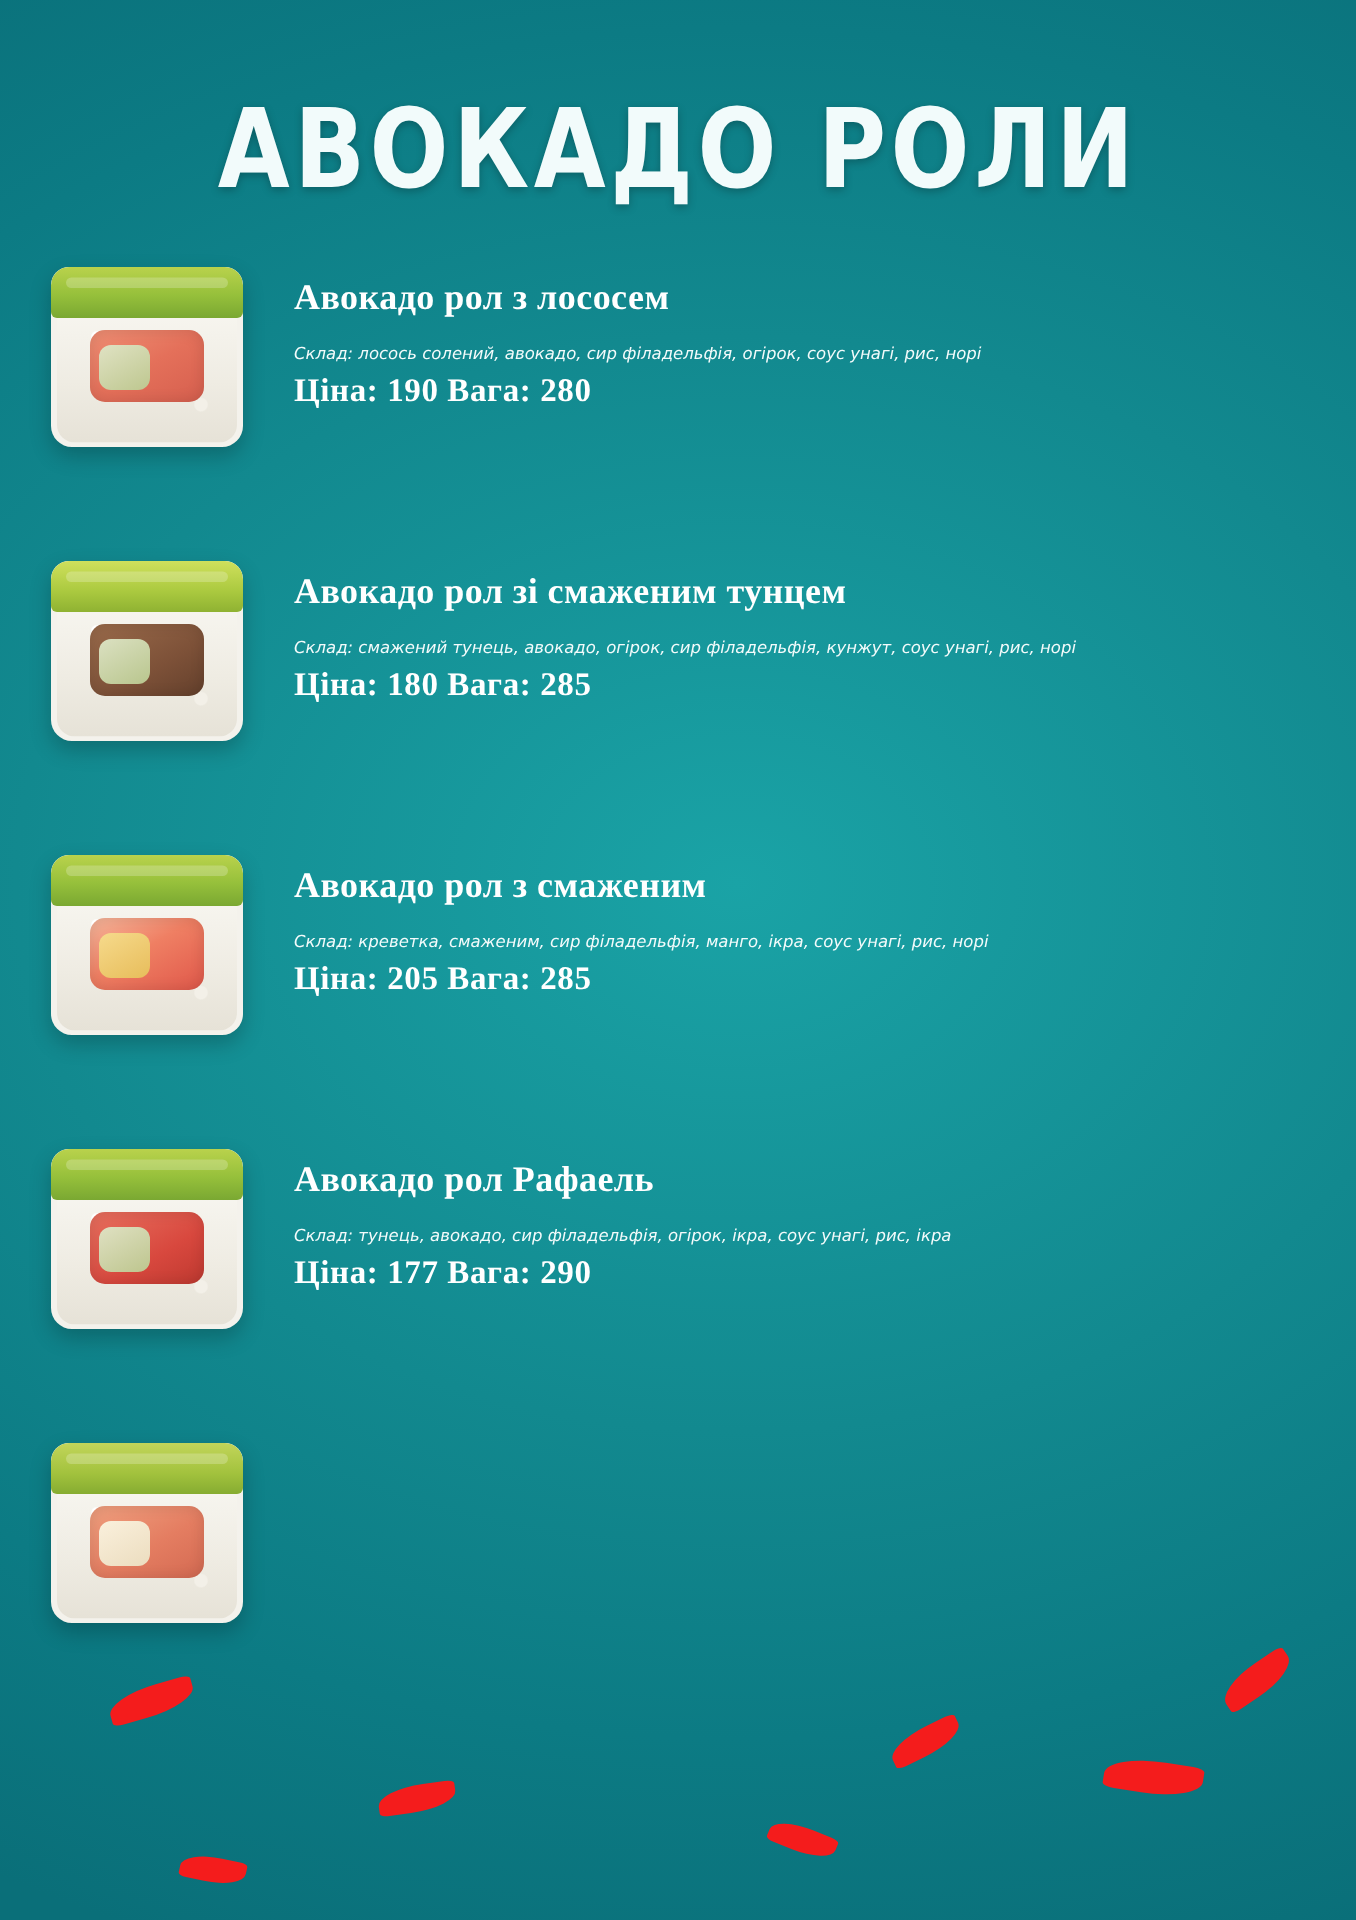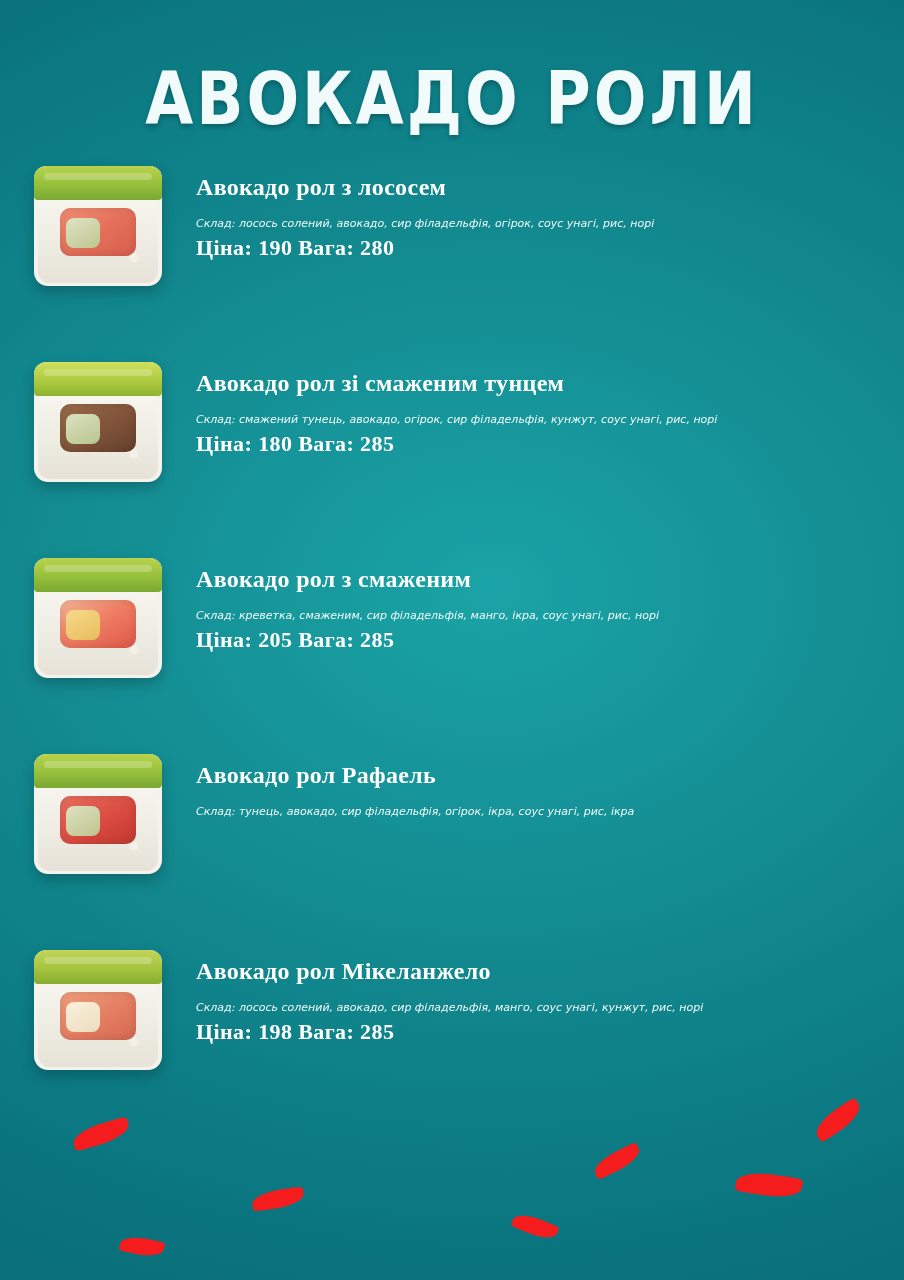--- a/index.html
+++ b/index.html
@@ -32,21 +32,21 @@
     font-weight: bold;
     font-size: 62px;
     letter-spacing: 3px;
     color: #f2fbfb;
     text-shadow: 0 2px 5px rgba(0,0,0,0.25);
     transform: scaleY(1.18);
     transform-origin: top center;
   }
   .items {
     position: absolute;
-    top: 160px;
+    top: 172px;
     left: 0;
     width: 844px;
   }
   .item {
     position: relative;
     height: 196px;
     display: flex;
     align-items: flex-start;
   }
   .thumb-wrap {
@@ -218,36 +218,32 @@
         <div class="roll raf">
           <div class="rice"></div>
           <div class="core"></div>
           <div class="core-2"></div>
           <div class="avo"></div>
         </div>
       </div>
       <div class="text">
         <p class="item-name">Авокадо рол Рафаель</p>
         <p class="item-desc">Склад: тунець, авокадо, сир філадельфія, огірок, ікра, соус унагі, рис, ікра</p>
+        <p class="item-meta">Ціна: 177   Вага: 290</p>
       </div>
     </div>
 
     <div class="item">
       <div class="thumb-wrap">
         <div class="roll mik">
           <div class="rice"></div>
           <div class="core"></div>
           <div class="core-2"></div>
           <div class="avo"></div>
         </div>
-      </div>
-      <div class="text">
-        <p class="item-name">Авокадо рол Мікеланжело</p>
-        <p class="item-desc">Склад: лосось солений, авокадо, сир філадельфія, манго, соус унагі, кунжут, рис, норі</p>
-        <p class="item-meta">Ціна: 198   Вага: 285</p>
       </div>
     </div>
 
   </div>
 
   <div class="petal p1"></div>
   <div class="petal p2"></div>
   <div class="petal p3"></div>
   <div class="petal p4"></div>
   <div class="petal p5"></div>

